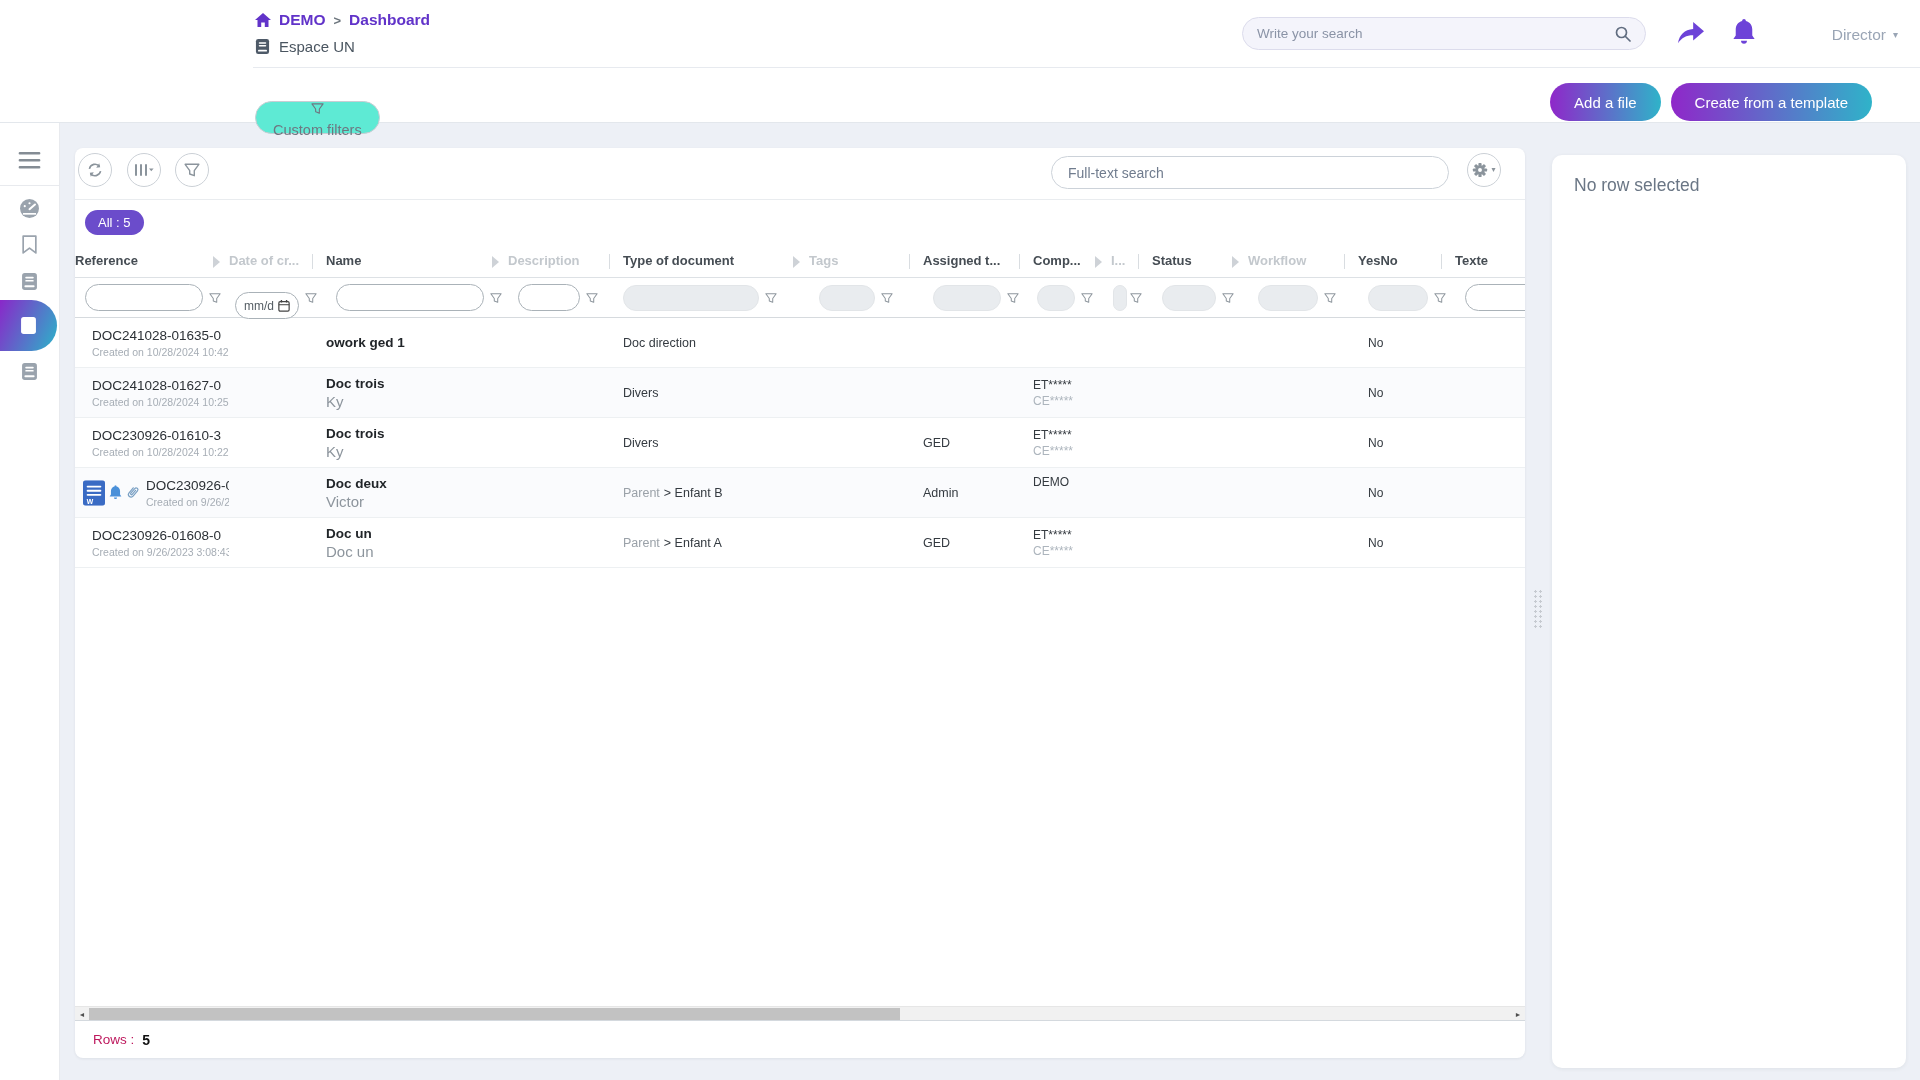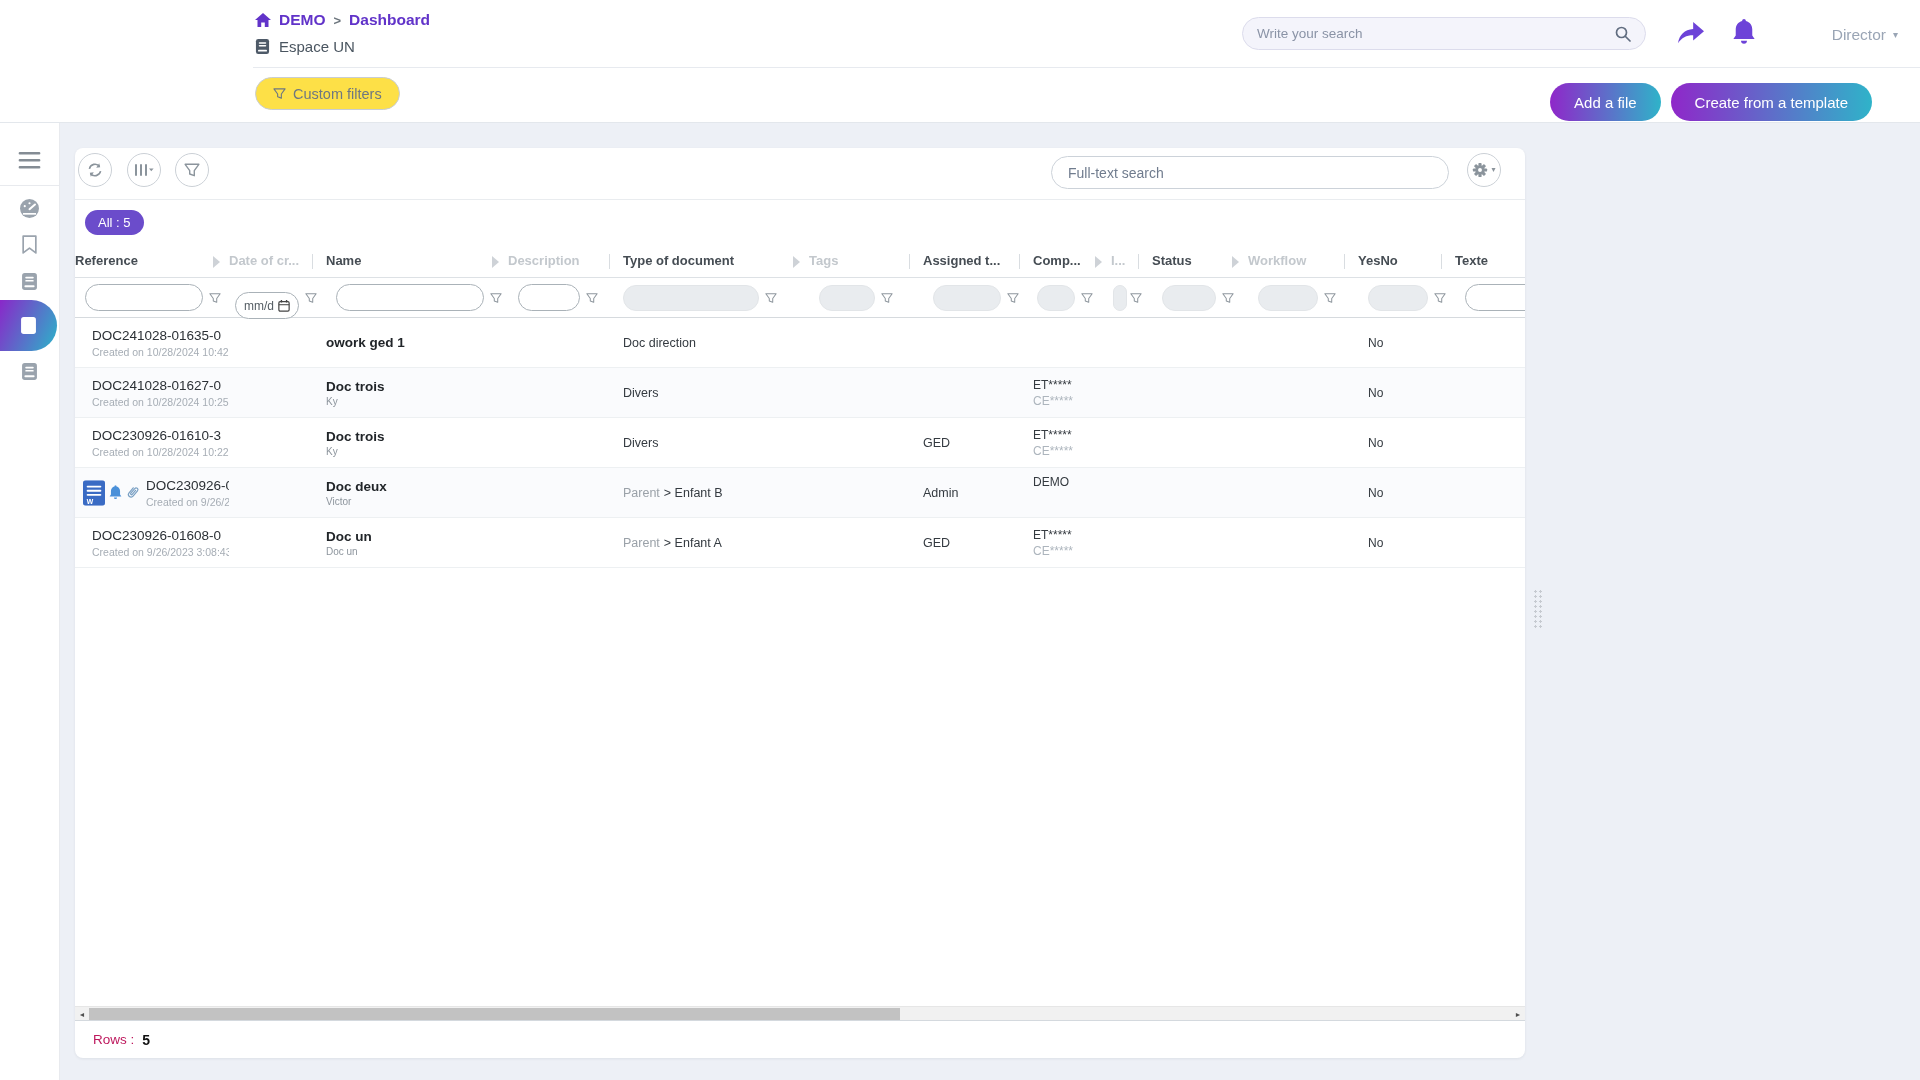--- a/index.html
+++ b/index.html
@@ -11,22 +11,22 @@
   .topbar { position:absolute; left:0; top:0; width:1920px; height:123px; background:#fff; border-bottom:1px solid #e3e7ec; z-index:3; }
   .logo-wrap { position:absolute; left:14px; top:6px; width:210px; text-align:left; }
   .brand-text { display:block; margin:2px 0 0 4px; font-size:15px; font-weight:bold; letter-spacing:8px;
     background:linear-gradient(90deg,#7b2ff0,#29c0d6); -webkit-background-clip:text; background-clip:text;
     -webkit-text-fill-color:transparent; color:transparent; }
   .crumbs { position:absolute; left:255px; top:11px; }
   .crumb-row1 { display:flex; align-items:center; gap:8px; font-size:15.5px; font-weight:bold; color:#6133c9; }
   .crumb-sep { color:#6c757d; font-size:13px; font-weight:bold; }
   .crumb-row2 { display:flex; align-items:center; gap:9px; margin-top:9px; font-size:15px; color:#4a5560; }
   .topbar-divider { position:absolute; left:253px; right:0; top:67px; height:1px; background:#e7eaef; }
-  .custom-filters { position:absolute; left:255px; top:77px; height:33px; display:inline-flex; align-items:center; gap:7px;
-    padding:0 17px; border:1px solid #c8cdd3; border-radius:17px; background:#fde047; color:#6e7781; font-size:14.5px; cursor:pointer; }
+  .custom-filters { position:absolute; left:255px; top:101px; height:33px; display:inline-flex; align-items:center; gap:7px;
+    padding:0 17px; border:1px solid #c8cdd3; border-radius:17px; background:#5eead4; color:#6e7781; font-size:14.5px; cursor:pointer;flex-direction:column; }
   .action-buttons { position:absolute; right:48px; top:83px; display:flex; gap:10px; }
   .grad-btn { height:38px; border:none; border-radius:19px; color:#fff; font-size:15px; padding:0 24px;
     background:linear-gradient(90deg,#8f27c9,#2fb3c9); cursor:pointer; font-family:inherit; }
   .search-pill { position:absolute; left:1242px; top:17px; width:404px; height:33px; background:#f4f4fb;
     border:1px solid #dcdcec; border-radius:17px; display:flex; align-items:center; padding:0 14px; }
   .search-pill input { flex:1; border:none; outline:none; background:transparent; font-size:13.5px; color:#4a5560; font-family:inherit; }
   .search-pill input::placeholder { color:#8a93a6; }
   .hdr-ic { position:absolute; color:#6d43d8; }
   .director { position:absolute; right:22px; top:26px; display:flex; align-items:center; gap:7px;
     color:#9aa5b5; font-size:15.5px; cursor:pointer; }
@@ -82,21 +82,21 @@
     align-items:center; gap:4px; padding:0 8px; font-size:12px; color:#555d64;margin-top:16px; }
   .funnel { color:#8f979e; flex:0 0 auto; }
 
   .trow { height:50px; border-bottom:1px solid #edf0f2; align-items:center; cursor:pointer; }
   .trow.alt { background:#fafbfd; }
   .rc { font-size:13px; color:#343a40; white-space:nowrap; }
   .refcell { display:flex; align-items:center; gap:9px; padding-left:8px; }
   .ref-txt { font-size:13.5px; color:#2b3035; }
   .ref-sub { font-size:10.5px; color:#a6adb5; margin-top:3px; }
   .nm { font-weight:bold; font-size:13.5px; color:#212529; }
-  .nm-sub { font-size:10px; color:#8d959d; margin-top:2px; }
+  .nm-sub { font-size:15px; color:#8d959d; margin-top:2px; }
   .type-prefix { color:#9aa1a8; margin-right:4px; font-size:12.5px; }
   .type-main { font-size:12.5px; color:#343a40; }
   .comp-top { font-size:12px; color:#343a40; }
   .comp-sub { font-size:12px; color:#adb5bd; margin-top:2px; }
   .yesno { font-size:12px; padding-left:10px; }
   .assigned { font-size:12.5px; }
   .row-icons { display:flex; align-items:center; gap:4px; flex:0 0 auto; }
 
   .spacer { flex:1 1 auto; }
 
@@ -599,14 +599,17 @@
     </div>
 
     <div class="card-footer">
       <span class="rows-label">Rows :</span>
       <span class="rows-count">5</span>
     </div>
   </div>
 
   <div class="resize-dots"></div>
 
+  <div class="side-panel">
+    <div class="no-row">No row selected</div>
+  </div>
 
 </div>
 
 </body></html>

